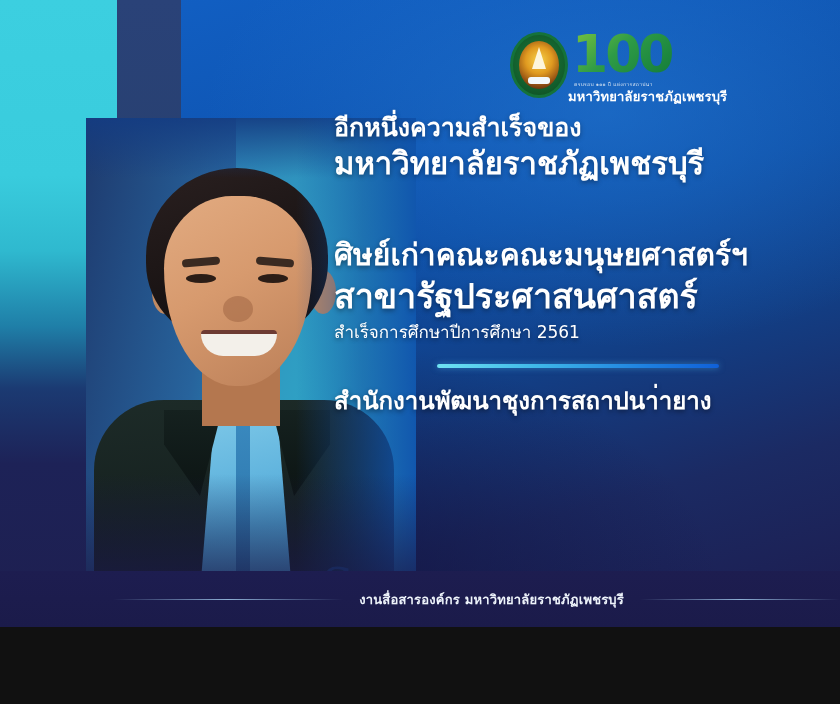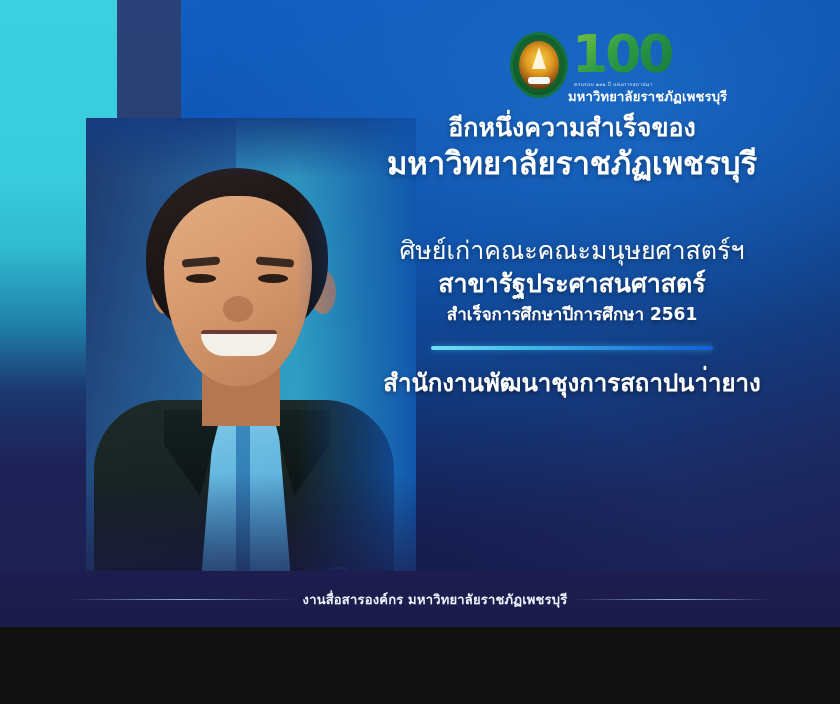--- a/index.html
+++ b/index.html
@@ -297,24 +297,23 @@
     font-size: 13px;
     font-weight: bold;
     color: #ffffff;
     letter-spacing: .2px;
     white-space: nowrap;
   }
 
   
   .content {
     position: absolute;
-    left: 322px;
+    left: 334px;
     right: 18px;
     top: 112px;
-    text-align: center;
     color: #ffffff;
   }
   .head-1 {
     font-size: 25px;
     font-weight: bold;
     line-height: 1.25;
     text-shadow: 0 2px 5px rgba(0,0,0,.35);
   }
   .head-2 {
     font-size: 31px;
@@ -330,34 +329,34 @@
   .name {
     font-size: 37px;
     font-weight: bold;
     color: #f7cc1c;
     line-height: 1.2;
     text-shadow: 0 3px 8px rgba(0,0,0,.42);
   }
 
   .faculty-block { margin-top: 52px; }
   .faculty-1 {
-    font-size: 25px;
-    font-weight: normal;
+    font-size: 30px;
+    font-weight: bold;
     line-height: 1.3;
     text-shadow: 0 2px 5px rgba(0,0,0,.4);
   }
   .faculty-2 {
-    font-size: 25px;
+    font-size: 34px;
     font-weight: bold;
     line-height: 1.3;
     text-shadow: 0 2px 5px rgba(0,0,0,.4);
   }
   .grad-year {
     font-size: 17px;
-    font-weight: bold;
+    font-weight: normal;
     line-height: 1.5;
     margin-top: 2px;
     text-shadow: 0 2px 4px rgba(0,0,0,.4);
   }
 
   .divider {
     width: 282px;
     height: 4px;
     margin: 18px auto 0 auto;
     border-radius: 3px;
@@ -376,22 +375,22 @@
   
   .footer {
     position: absolute;
     left: 0;
     right: 0;
     bottom: 0;
     height: 56px;
     background: linear-gradient(180deg, #1d1d50 0%, #1b1b4a 100%);
     display: flex;
     align-items: center;
-    justify-content: center;
-    gap: 6px;
+    justify-content: flex-end;
+    gap: 16px;
   }
   .footer-line {
     height: 1px;
     width: 230px;
     background: linear-gradient(90deg, rgba(140,185,225,0) 0%, rgba(160,200,235,0.85) 50%, rgba(140,185,225,0) 100%);
   }
   .footer-line.right { width: 200px; }
   .footer-text {
     font-size: 13px;
     font-weight: bold;

